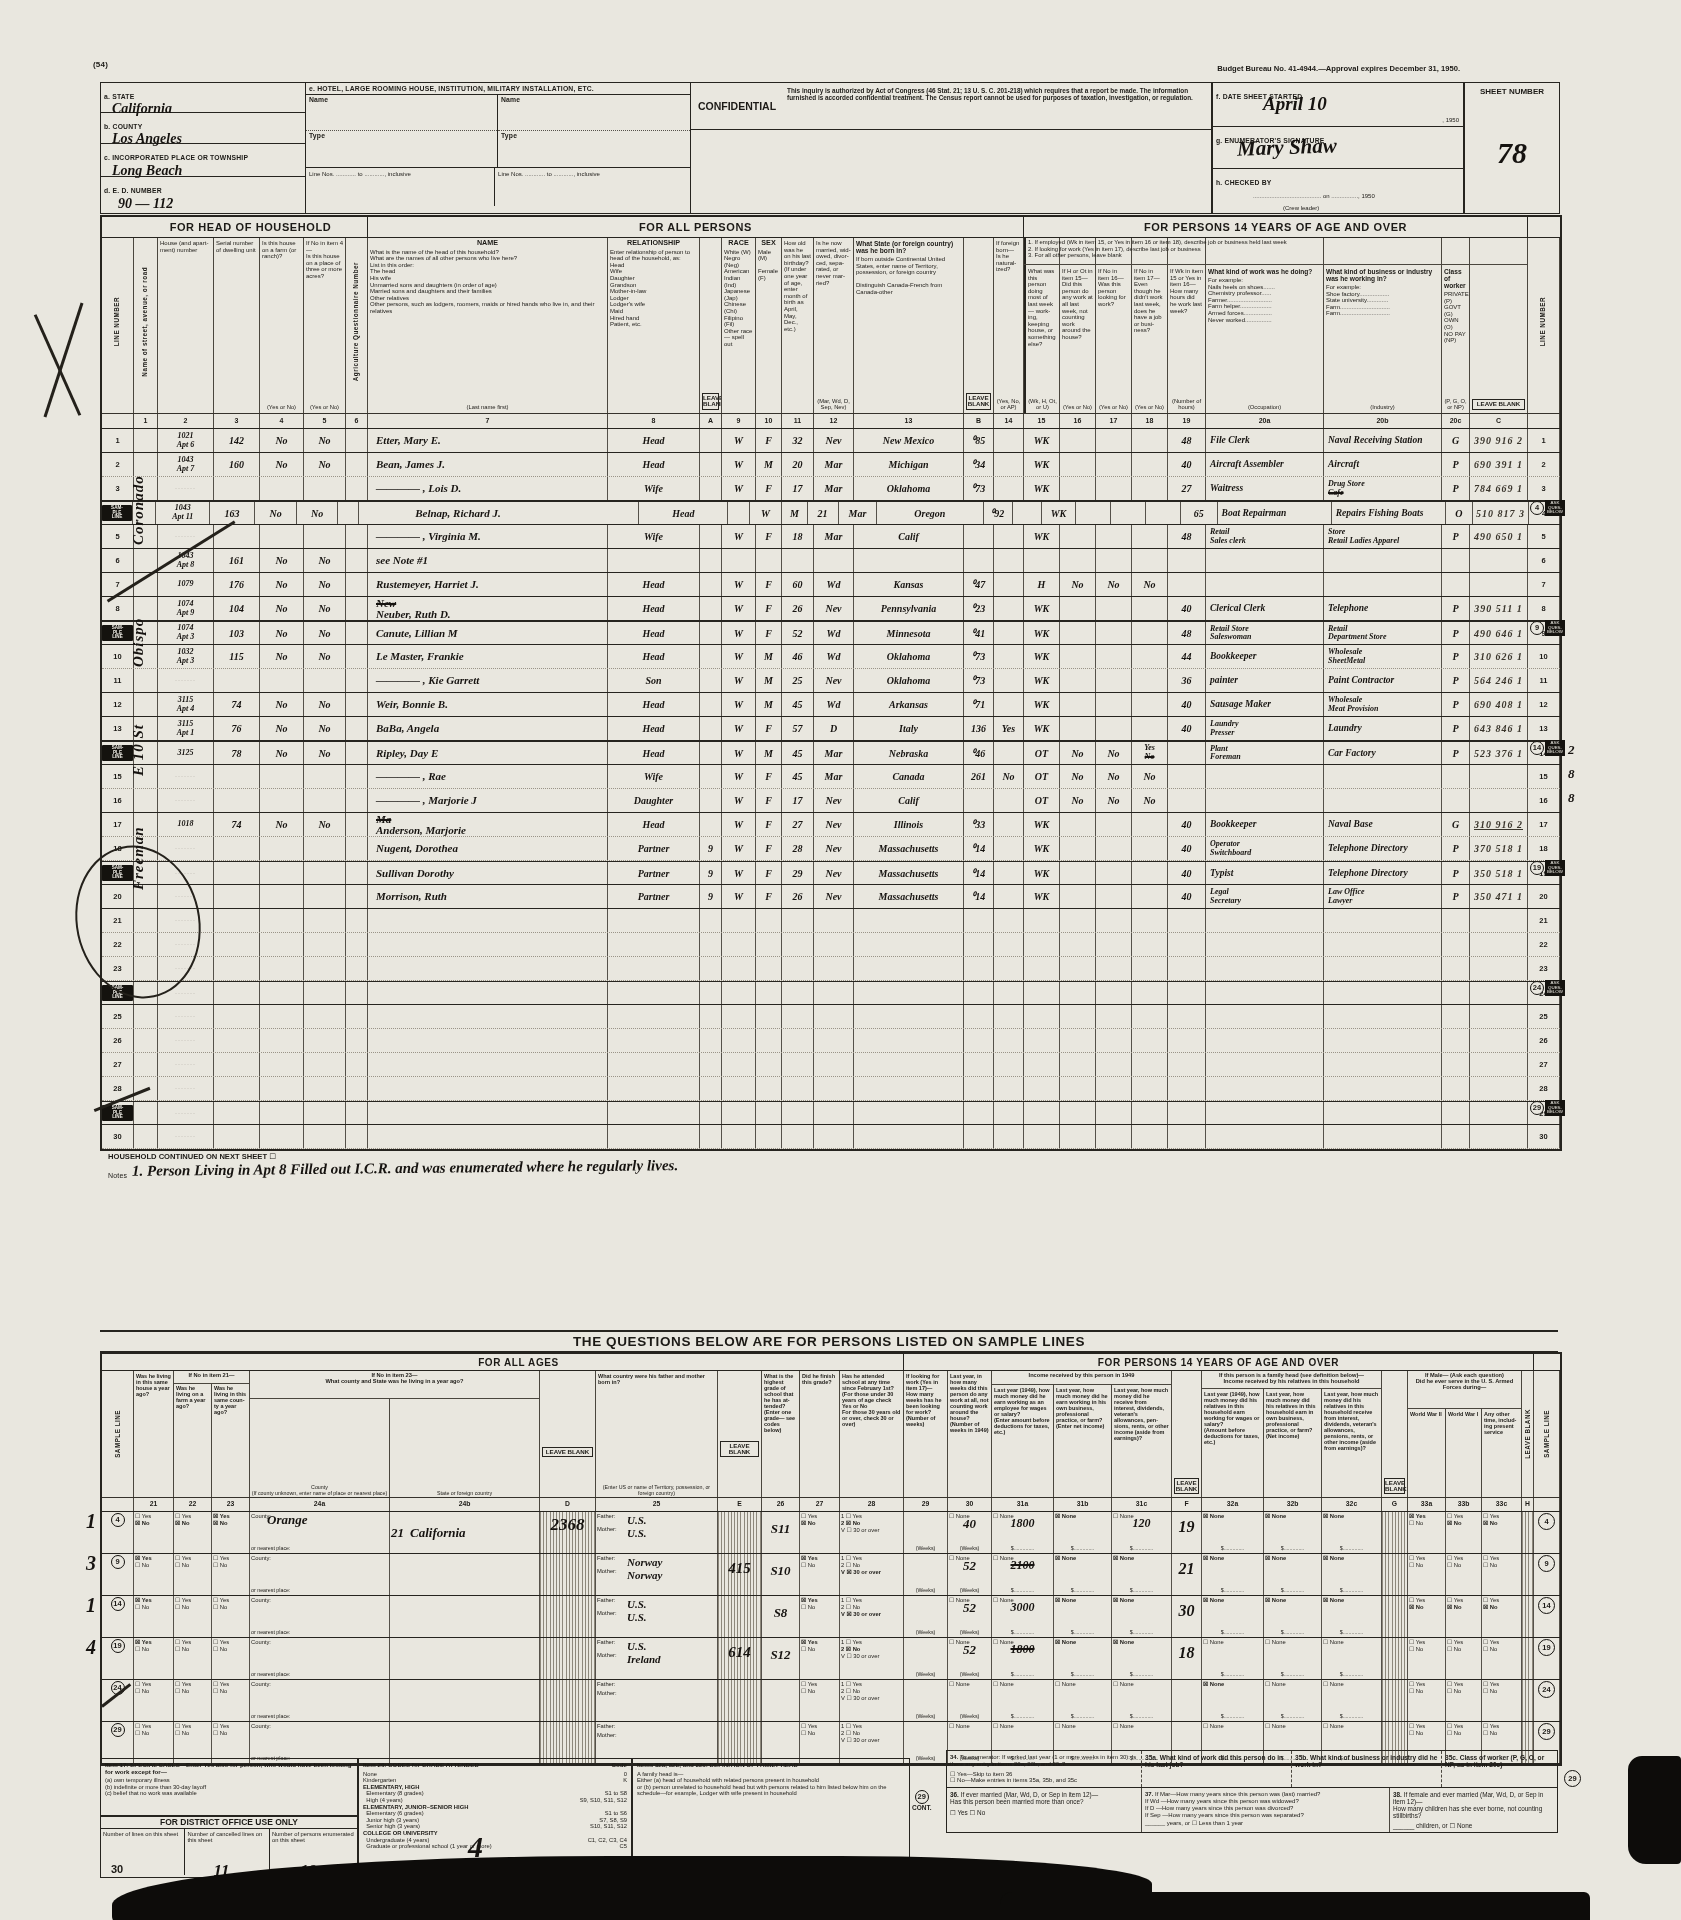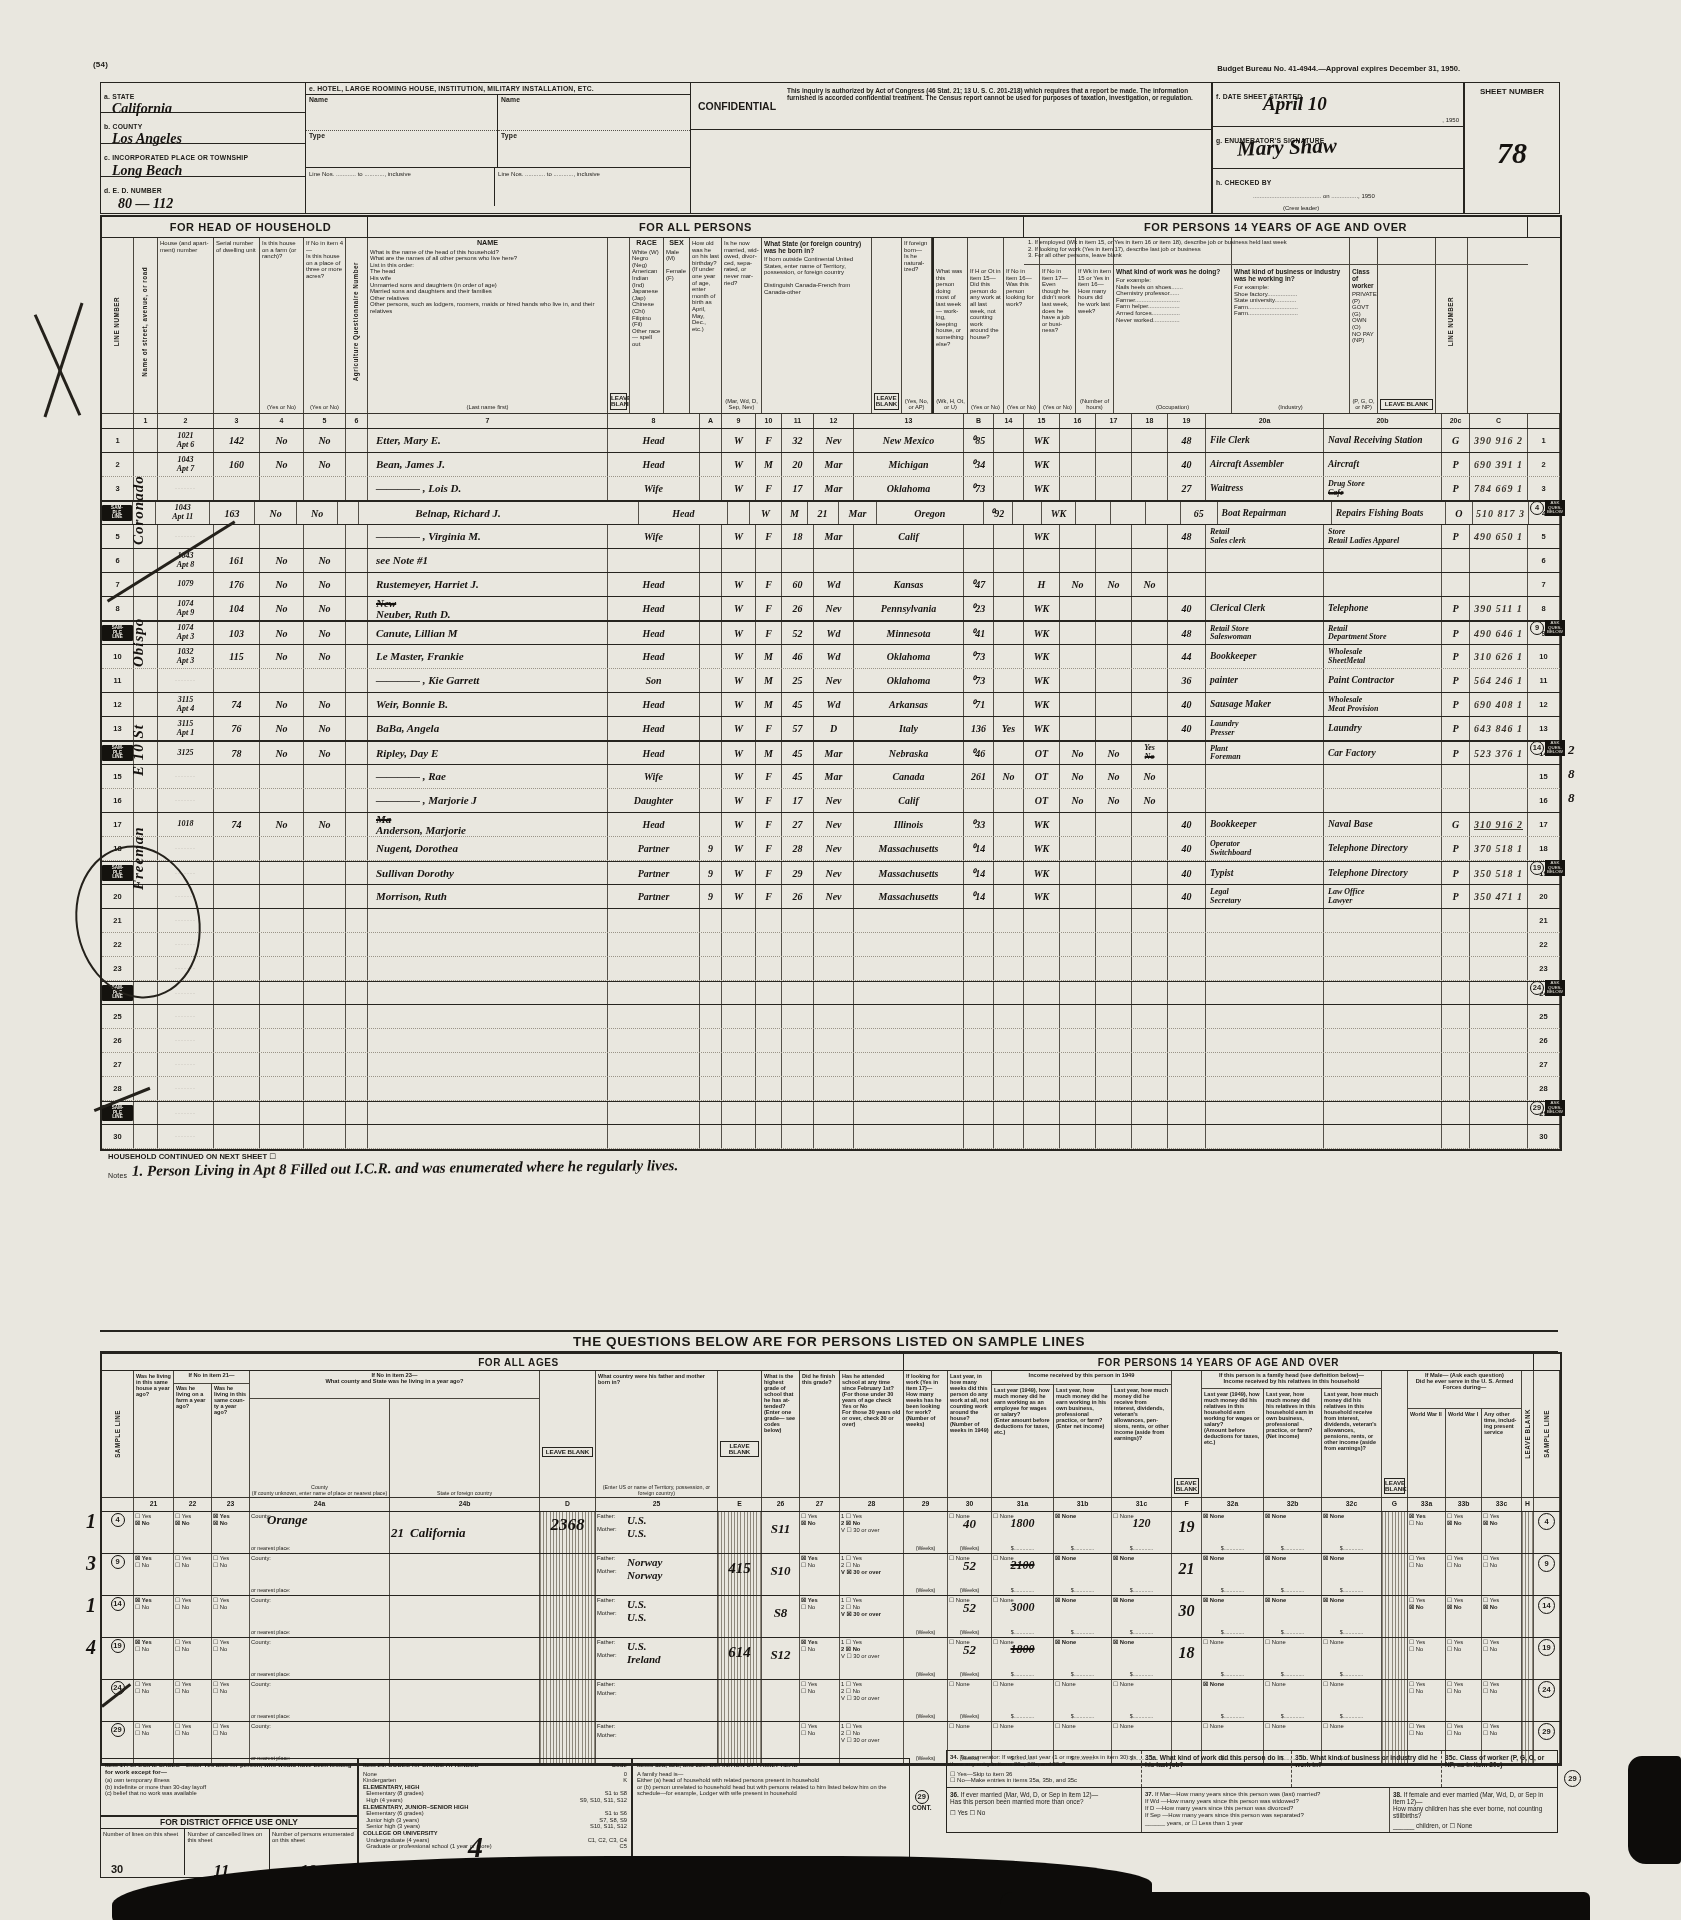--- a/index.html
+++ b/index.html
@@ -99,21 +99,21 @@
     <div style="padding:2px 3px;height:31px;border-bottom:1px solid #26241f;box-sizing:border-box;">
       <span class="lbl">b. COUNTY</span>
       <div class="hw" style="font-size:14px;margin:-2px 0 0 8px;">Los Angeles</div>
     </div>
     <div style="padding:2px 3px;height:33px;border-bottom:1px solid #26241f;box-sizing:border-box;">
       <span class="lbl">c. INCORPORATED PLACE OR TOWNSHIP</span>
       <div class="hw" style="font-size:14px;margin:-1px 0 0 8px;">Long Beach</div>
     </div>
     <div style="padding:2px 3px;height:34px;box-sizing:border-box;">
       <span class="lbl">d. E. D. NUMBER</span>
-      <div class="hw" style="font-size:14px;margin:-1px 0 0 14px;">80 — 112</div>
+      <div class="hw" style="font-size:14px;margin:-1px 0 0 14px;">90 — 112</div>
     </div>
   </div>
 
   <div class="box" style="left:305px;top:82px;width:386px;height:132px;">
     <div class="lbl" style="padding:2px 3px;border-bottom:1px solid #26241f;">e. HOTEL, LARGE ROOMING HOUSE, INSTITUTION, MILITARY INSTALLATION, ETC.</div>
     <div style="display:flex;height:72px;border-bottom:1px solid #26241f;">
       <div style="width:50%;border-right:1px solid #26241f;box-sizing:border-box;">
         <div class="lbl" style="height:36px;border-bottom:1px dotted #55514a;padding:1px 3px;box-sizing:border-box;">Name</div>
         <div class="lbl" style="padding:1px 3px;">Type</div>
       </div>
@@ -189,20 +189,24 @@
           <div class="hfoot">(Yes or No)</div>
         </div>
         <div class="hcell" style="width: 22px;">
           <div class="vtext">Agriculture Questionnaire Number</div>
         </div>
         <div class="hcell" style="width: 240px;">
           <div class="htitle">NAME</div>
           <div class="hbody">What is the name of the head of this household?<br>What are the names of all other persons who live here?<br>List in this order:<br>   The head<br>   His wife<br>   Unmarried sons and daughters (in order of age)<br>   Married sons and daughters and their families<br>   Other relatives<br>   Other persons, such as lodgers, roomers, maids or hired hands who live in, and their relatives</div>
           <div class="hfoot">(Last name first)</div>
         </div>
+        <div class="hcell" style="width: 92px;">
+          <div class="htitle">RELATIONSHIP</div>
+          <div class="hbody">Enter relationship of person to head of the household, as:<br>  Head<br>  Wife<br>  Daughter<br>  Grandson<br>  Mother-in-law<br>  Lodger<br>  Lodger's wife<br>  Maid<br>  Hired hand<br>  Patient, etc.</div>
+        </div>
         <div class="hcell" style="width: 22px;">
           <div class="blankbox">LEAVE BLANK</div>
         </div>
         <div class="hcell" style="width: 34px;">
           <div class="htitle">RACE</div>
           <div class="hbody">White (W)<br>Negro (Neg)<br>American Indian (Ind)<br>Japanese (Jap)<br>Chinese (Chi)<br>Filipino (Fil)<br>Other race— spell out</div>
         </div>
         <div class="hcell" style="width: 26px;">
           <div class="htitle">SEX</div>
           <div class="hbody">Male (M)<br><br>Fe­male (F)</div>

